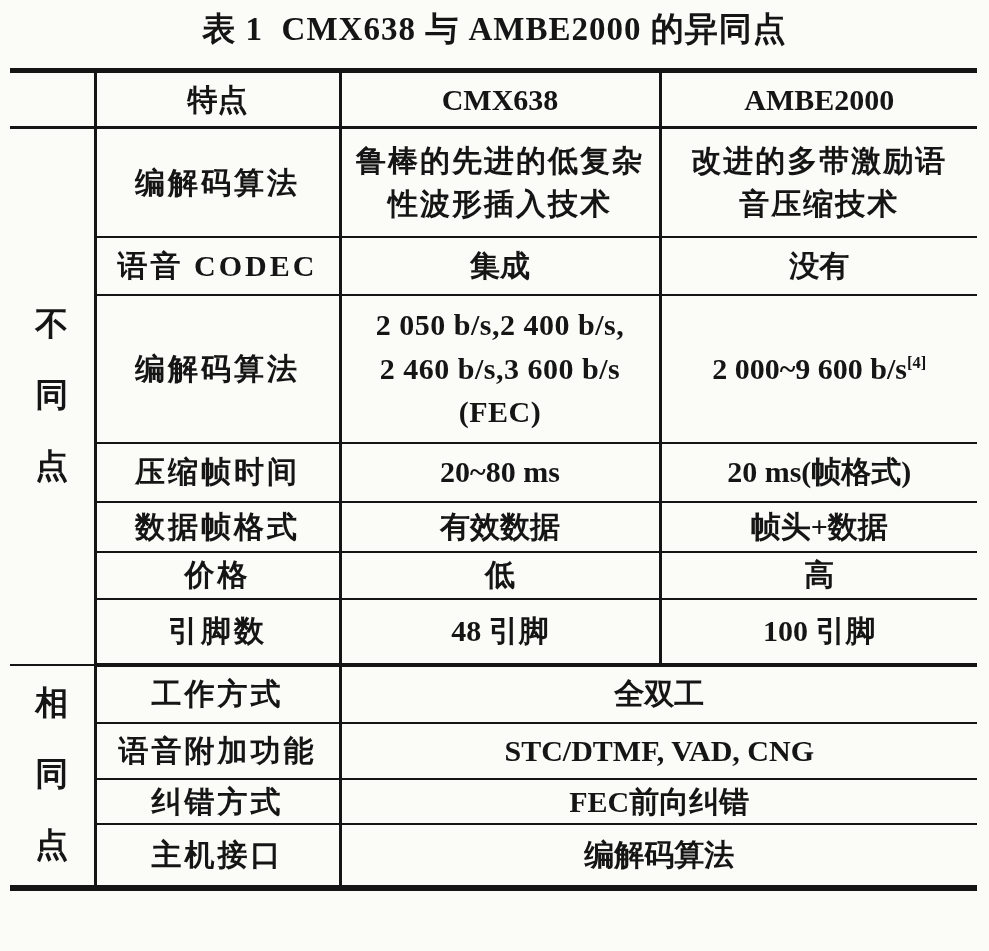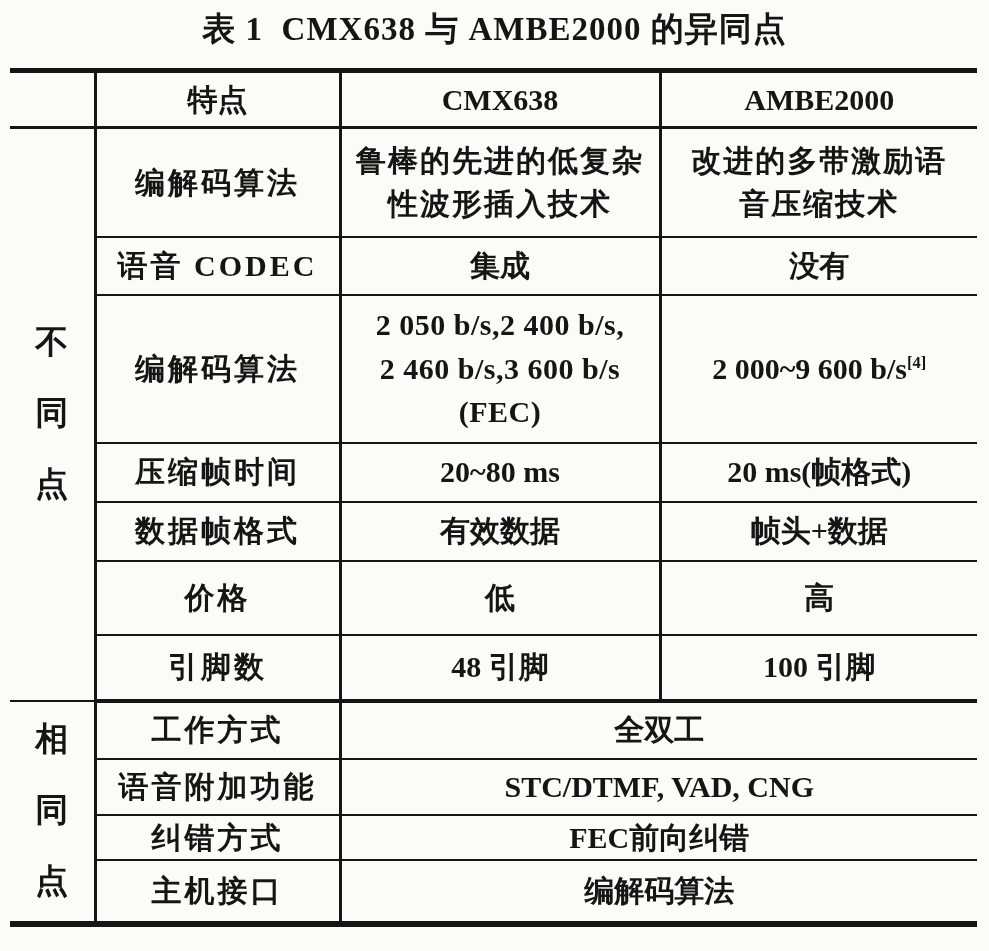--- a/index.html
+++ b/index.html
@@ -41,22 +41,22 @@
   .hdr td,.hdr th{border-bottom:3px solid var(--ink);}
   .thin td{border-bottom:2px solid var(--ink);}
   .gdiv td{border-bottom:4px solid var(--ink);}   
   .gcell-diff{border-bottom:4px solid var(--ink);}
   
   .hdr{height:57px;}
   .rh-codec-alg{height:109px;}
   .rh-voice-codec{height:58px;}
   .rh-bitrate{height:148px;}
   .rh-frametime{height:59px;}
-  .rh-frameformat{height:59px;}
-  .rh-price{height:74px;}
+  .rh-frameformat{height:50px;}
+  .rh-price{height:47px;}
   .rh-pins{height:66px;}
   .rh-duplex{height:58px;}
   .rh-voicefeat{height:56px;}
   .rh-fec{height:45px;}
   .rh-host{height:64px;}
   
   .feat{
     text-align:left;padding-left:16px;letter-spacing:3px;
   }
   .left{

